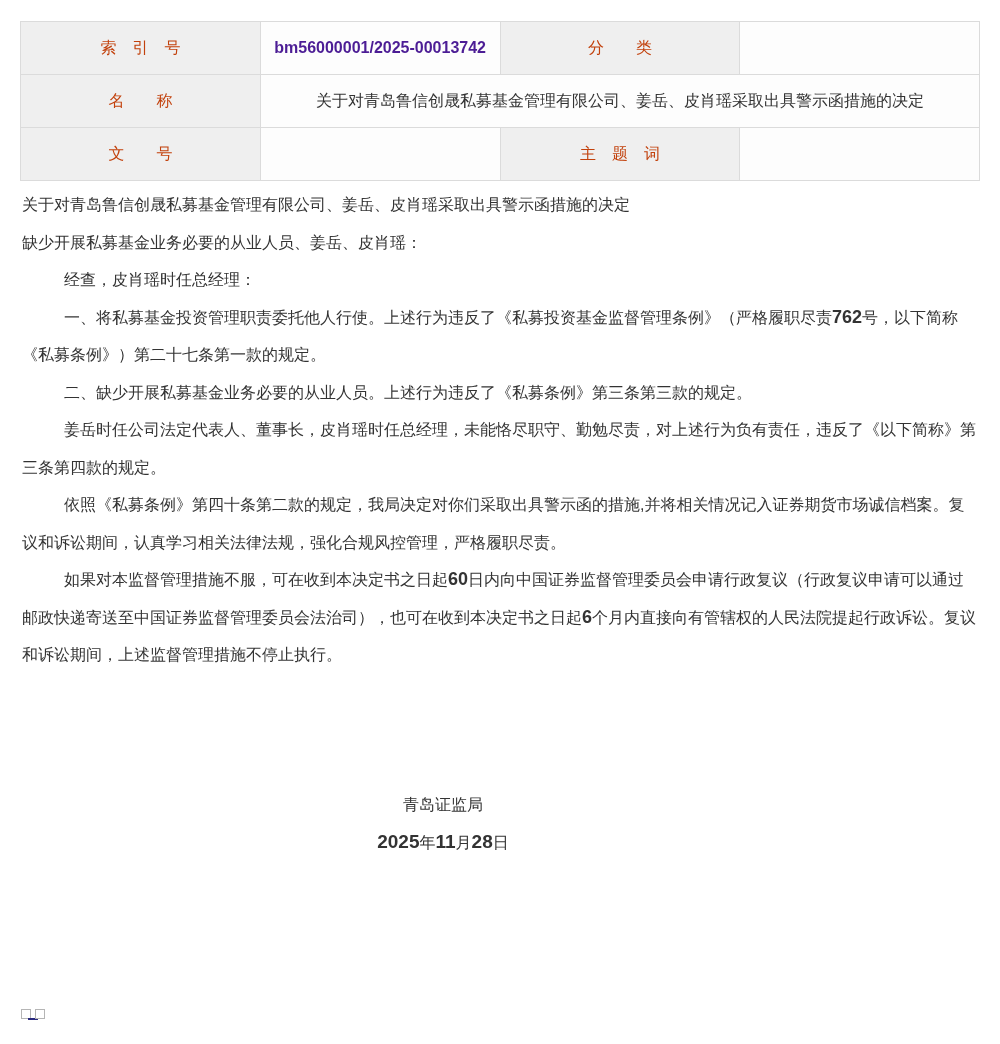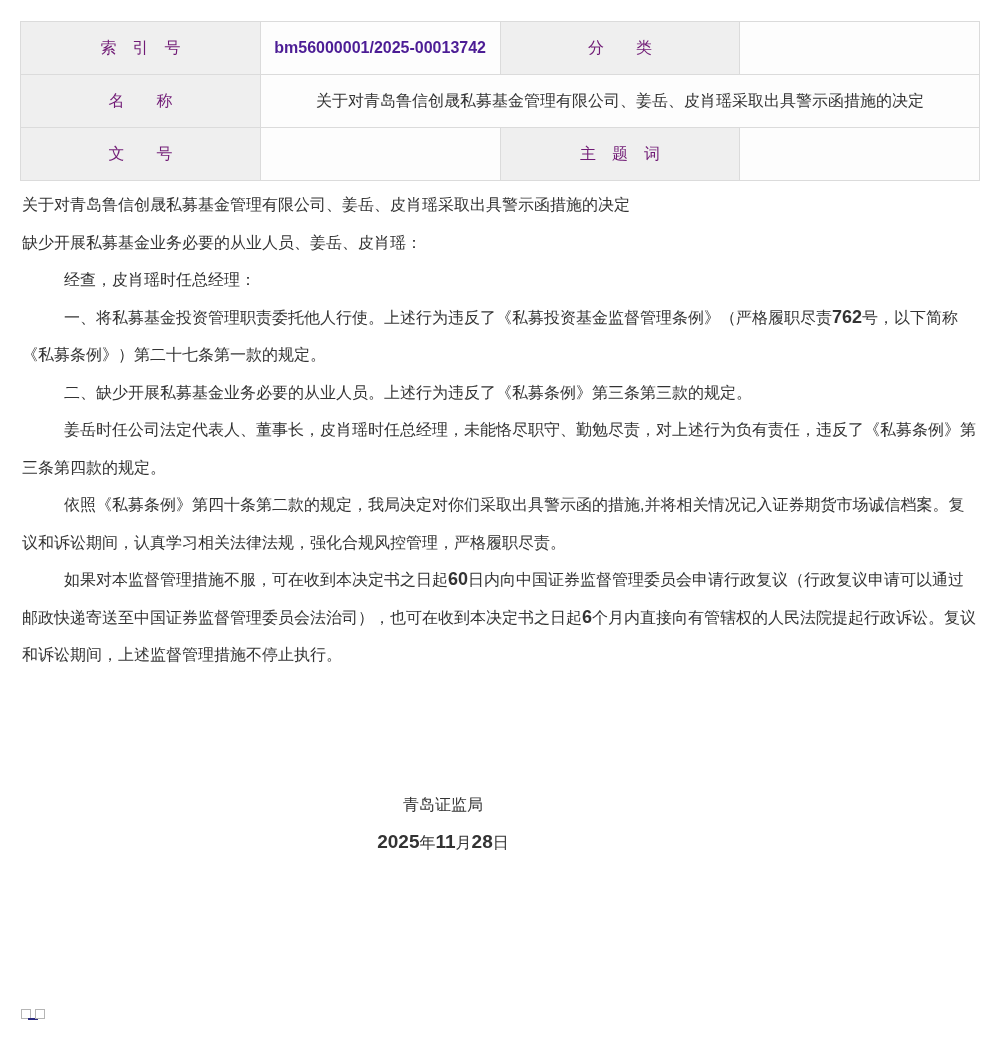--- a/index.html
+++ b/index.html
@@ -2,21 +2,21 @@
 <html lang="zh"><head>
 <meta charset="utf-8">
 <style>
   html,body{margin:0;padding:0;background:#fff;}
   body{font-family:"Liberation Sans","DejaVu Sans",sans-serif;color:#333;}
   .page{position:relative;width:1000px;height:1044px;overflow:hidden;background:#fff;}
 
   
   table.info-table{border-collapse:collapse;width:960px;margin:21px 20px 0 20px;table-layout:fixed;}
   table.info-table td{border:1px solid #dbdbdb;font-size:16px;text-align:center;vertical-align:middle;padding:15px 10px;line-height:22px;word-wrap:break-word;}
-  td.lbl{background:#efefef;color:#701a75;}
+  td.lbl{background:#efefef;color:#c2410c;}
   td.val{background:#fdfdfd;color:#333;}
   td.strong{font-weight:bold;color:#4c1d95;}
 
   
   .doc{margin:5px 22px 0 22px;font-size:16px;line-height:37.5px;color:#333;}
   .doc p{margin:0;}
   .ind{text-indent:42px;}
   .center{text-align:center;}
   b.num{font-weight:bold;font-size:18px;color:#333;}
   .sig-spacer{height:112px;}
@@ -68,21 +68,21 @@
 
 
     <p>缺少开展私募基金业务必要的从业人员、姜岳、皮肖瑶：</p>
 
     <p class="ind">经查，皮肖瑶时任总经理：</p>
 
     <p class="ind"><span>一、将私募基金投资管理职责委托他人行使。上述行为违反了《私募投资基金监督管理条例》（严格履职尽责</span><b class="num">762</b><span>号，以下简称《私募条例》）第二十七条第一款的规定。</span></p>
 
     <p class="ind">二、缺少开展私募基金业务必要的从业人员。上述行为违反了《私募条例》第三条第三款的规定。</p>
 
-    <p class="ind">姜岳时任公司法定代表人、董事长，皮肖瑶时任总经理，未能恪尽职守、勤勉尽责，对上述行为负有责任，违反了《私募条例》第三条第四款的规定。</p>
+    <p class="ind">姜岳时任公司法定代表人、董事长，皮肖瑶时任总经理，未能恪尽职守、勤勉尽责，对上述行为负有责任，违反了《以下简称》第三条第四款的规定。</p>
 
     <p class="ind">依照《私募条例》第四十条第二款的规定，我局决定对你们采取出具警示函的措施,并将相关情况记入证券期货市场诚信档案。复议和诉讼期间，认真学习相关法律法规，强化合规风控管理，严格履职尽责。</p>
 
     <p class="ind"><span>如果对本监督管理措施不服，可在收到本决定书之日起</span><b class="num">60</b><span>日内向中国证券监督管理委员会申请行政复议（行政复议申请可以通过邮政快递寄送至中国证券监督管理委员会法治司），也可在收到本决定书之日起</span><b class="num">6</b><span>个月内直接向有管辖权的人民法院提起行政诉讼。复议和诉讼期间，上述监督管理措施不停止执行。</span></p>
 
     <div class="sig-spacer"></div>
 
     <div class="sig">
       <p>青岛证监局</p>
       <p class="date"><b>2025</b><span>年</span><b>11</b><span>月</span><b>28</b><span>日</span></p>

